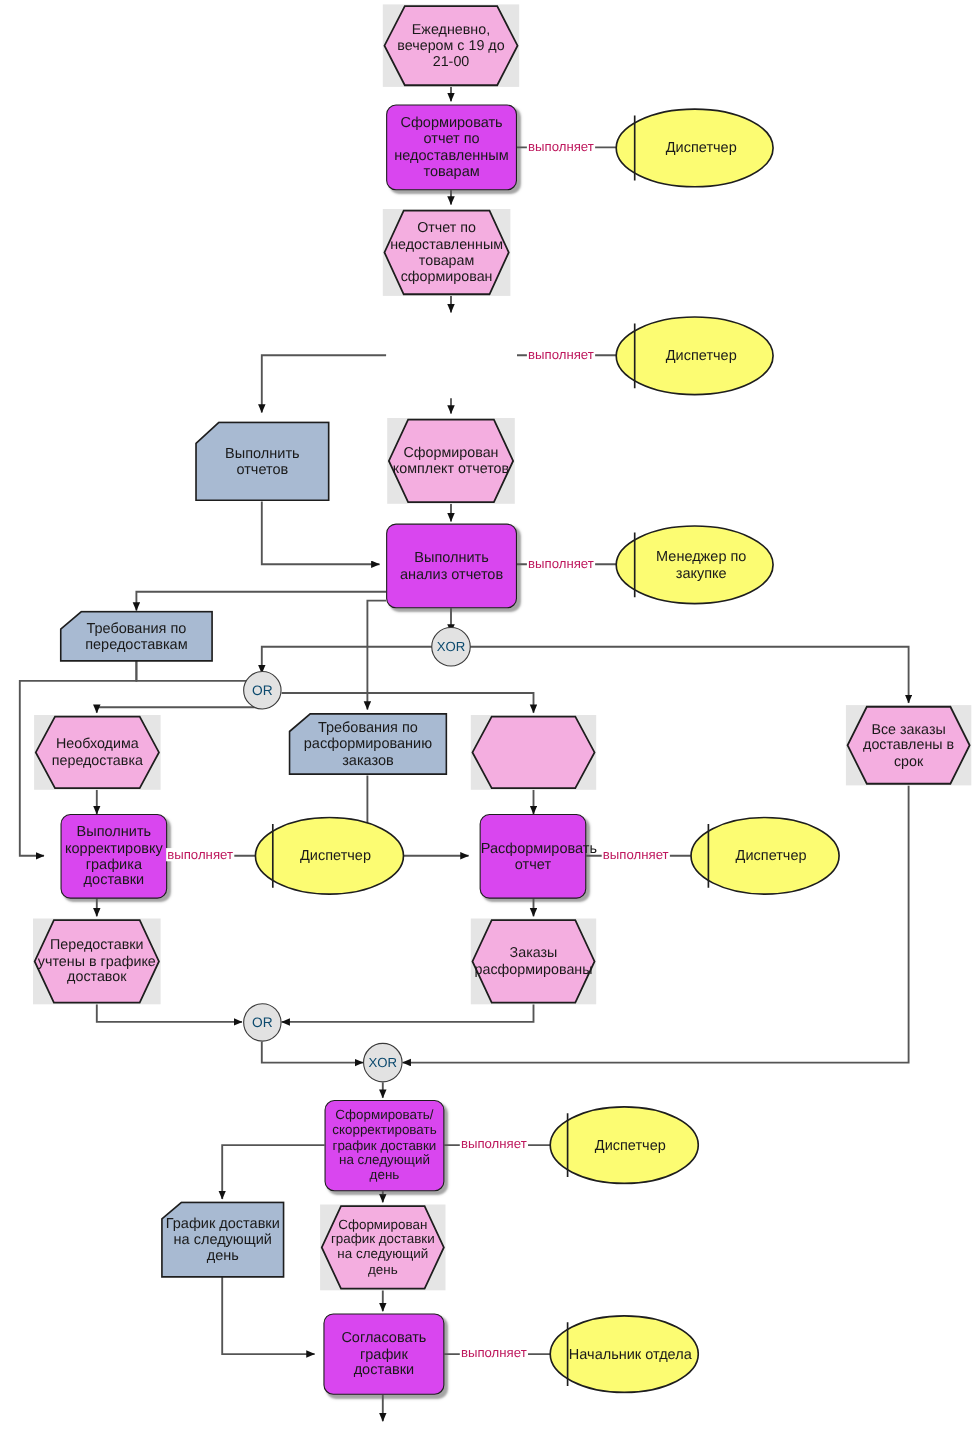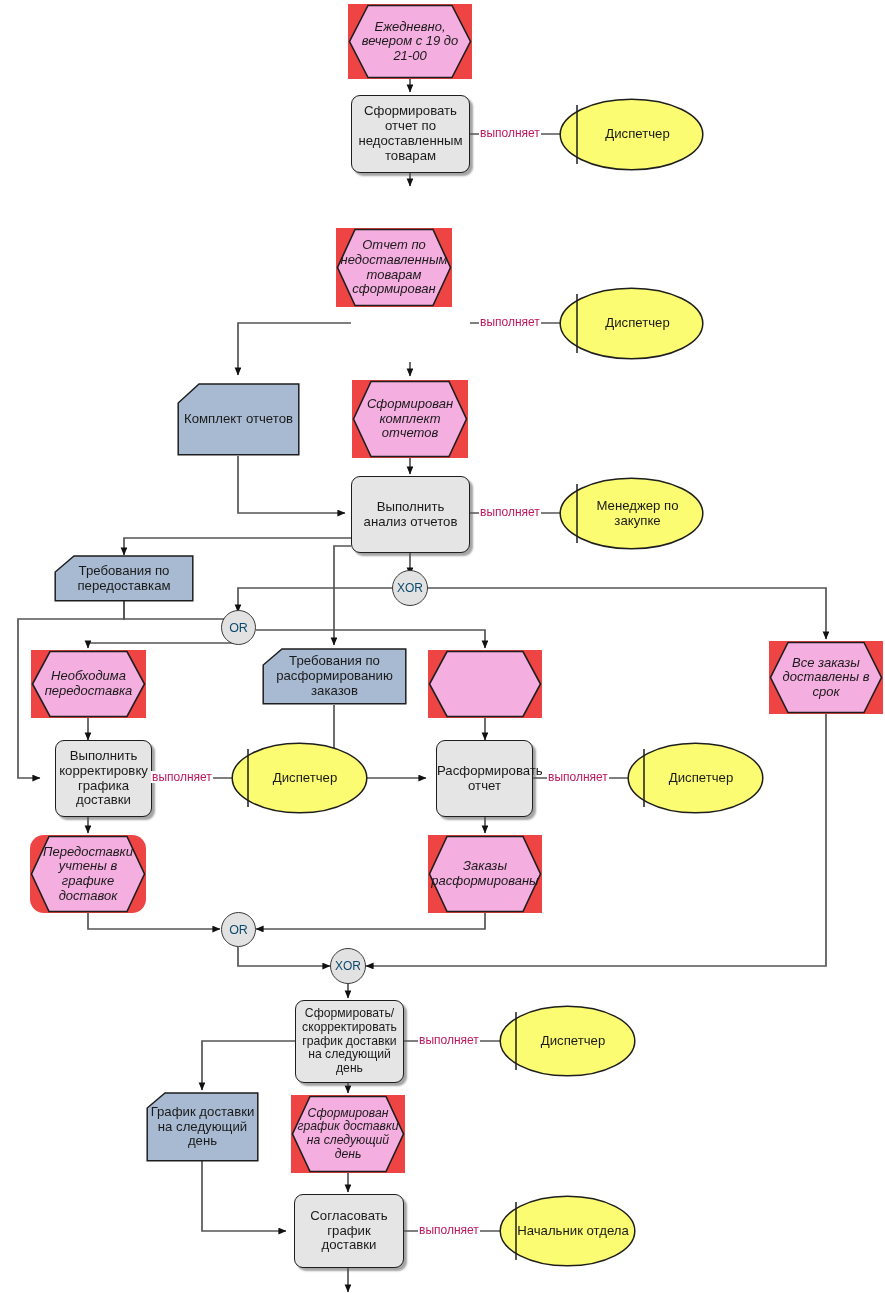--- a/index.html
+++ b/index.html
@@ -4,31 +4,30 @@
 <style>
   html,body{margin:0;padding:0;background:#ffffff;}
   body{font-family:"Liberation Sans","DejaVu Sans",sans-serif;}
   #canvas{position:relative;width:885px;height:1300px;background:#fff;overflow:hidden;}
   #wires{position:absolute;left:0;top:0;width:885px;height:1300px;}
   .node{position:absolute;box-sizing:border-box;display:flex;align-items:center;justify-content:center;text-align:center;color:#1a1a1a;}
   .node .lbl{display:block;width:100%;padding:0 4px;line-height:1.12;}
 
   
   .fn{
-    background:#e5e5e5;
+    background:#d946ef;
     border:1.6px solid #1e1e1e;
     border-radius:9px;
     box-shadow:3px 3px 2px rgba(90,90,90,.55);
     font-size:13.2px;
   }
   
   .ev{
-    background:#ef4444;
+    background:#e5e5e5;
     font-size:13px;
-    font-style:italic;
   }
   .ev .hexbg{position:absolute;inset:0;}
   
   .dt{
     font-size:13.2px;
   }
   .dt .pentbg{position:absolute;inset:0;}
   
   .org{
     font-size:13.2px;
@@ -152,41 +151,41 @@
   </div>
   <div class="cap" style="left:479px;top:127px;">выполняет</div>
   <div class="node org" style="left:559px;top:98px;width:145px;height:73px;">
     <svg class="ellbg" viewBox="0 0 145 73" preserveAspectRatio="none">
       <ellipse cx="72.5" cy="36.5" rx="71.3" ry="35.3" fill="#fcfc72" stroke="#1e1e1e" stroke-width="1.5"></ellipse>
       <line x1="18" y1="7" x2="18" y2="66" stroke="#1e1e1e" stroke-width="1.5"></line>
     </svg>
     <span class="lbl zt" style="padding-left:16px;">Диспетчер</span>
   </div>
 
-  <div class="node ev" style="left:336px;top:190px;width:116px;height:79px;margin-top:38px;">
+  <div class="node ev" style="left:348px;top:190px;width:116px;height:79px;">
     <svg class="hexbg" viewBox="0 0 116 79" preserveAspectRatio="none">
       <polygon points="19,1.5 97,1.5 114.5,39.5 97,77.5 19,77.5 1.5,39.5" fill="#f4aee0" stroke="#1e1e1e" stroke-width="1.6"></polygon>
     </svg>
     <span class="lbl zt">Отчет по недоставленным товарам сформирован</span>
   </div>
 
   <div class="cap" style="left:479px;top:316px;">выполняет</div>
   <div class="node org" style="left:559px;top:287px;width:145px;height:73px;">
     <svg class="ellbg" viewBox="0 0 145 73" preserveAspectRatio="none">
       <ellipse cx="72.5" cy="36.5" rx="71.3" ry="35.3" fill="#fcfc72" stroke="#1e1e1e" stroke-width="1.5"></ellipse>
       <line x1="18" y1="7" x2="18" y2="66" stroke="#1e1e1e" stroke-width="1.5"></line>
     </svg>
     <span class="lbl zt" style="padding-left:16px;">Диспетчер</span>
   </div>
 
   <div class="node dt" style="left:177px;top:383px;width:123px;height:73px;">
     <svg class="pentbg" viewBox="0 0 123 73" preserveAspectRatio="none">
       <polygon points="22,1 121.8,1 121.8,71.8 1.2,71.8 1.2,20" fill="#a8bad2" stroke="#1e1e1e" stroke-width="1.5"></polygon>
     </svg>
-    <span class="lbl zt">Комплект отчетов</span>
+    <span class="lbl zt">Выполнить отчетов</span>
   </div>
 
   <div class="node ev" style="left:352px;top:380px;width:116px;height:78px;">
     <svg class="hexbg" viewBox="0 0 116 78" preserveAspectRatio="none">
       <polygon points="19,1.5 97,1.5 114.5,39 97,76.5 19,76.5 1.5,39" fill="#f4aee0" stroke="#1e1e1e" stroke-width="1.6"></polygon>
     </svg>
     <span class="lbl zt">Сформирован комплект отчетов</span>
   </div>
 
   <div class="node fn" style="left:351px;top:476px;width:119px;height:77px;">
@@ -260,21 +259,21 @@
   </div>
   <div class="cap" style="left:547px;top:771px;">выполняет</div>
   <div class="node org" style="left:627px;top:742px;width:137px;height:72px;">
     <svg class="ellbg" viewBox="0 0 137 72" preserveAspectRatio="none">
       <ellipse cx="68.5" cy="36" rx="67.3" ry="34.8" fill="#fcfc72" stroke="#1e1e1e" stroke-width="1.5"></ellipse>
       <line x1="17" y1="7" x2="17" y2="65" stroke="#1e1e1e" stroke-width="1.5"></line>
     </svg>
     <span class="lbl zt" style="padding-left:15px;">Диспетчер</span>
   </div>
 
-  <div class="node ev" style="left:30px;top:835px;width:116px;height:78px;border-radius:14px;">
+  <div class="node ev" style="left:30px;top:835px;width:116px;height:78px;">
     <svg class="hexbg" viewBox="0 0 116 78" preserveAspectRatio="none">
       <polygon points="19,1.5 97,1.5 114.5,39 97,76.5 19,76.5 1.5,39" fill="#f4aee0" stroke="#1e1e1e" stroke-width="1.6"></polygon>
     </svg>
     <span class="lbl zt">Передоставки учтены в графике доставок</span>
   </div>
 
   <div class="node ev" style="left:428px;top:835px;width:114px;height:78px;">
     <svg class="hexbg" viewBox="0 0 114 78" preserveAspectRatio="none">
       <polygon points="19,1.5 95,1.5 112.5,39 95,76.5 19,76.5 1.5,39" fill="#f4aee0" stroke="#1e1e1e" stroke-width="1.6"></polygon>
     </svg>

